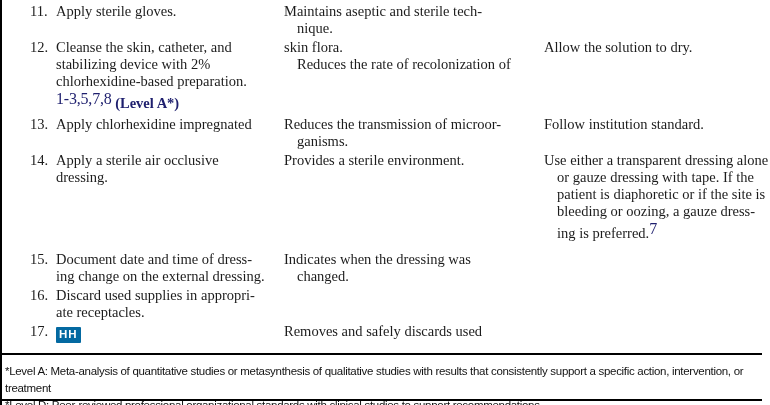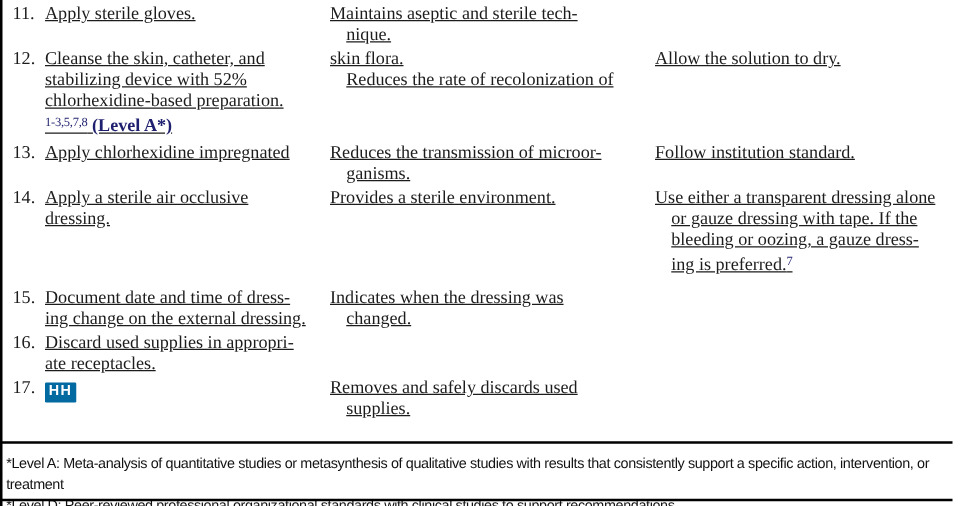--- a/index.html
+++ b/index.html
@@ -25,28 +25,28 @@
     left: 10px; top: 3px; right: 0;
   }
   .row {
     display: grid;
     grid-template-columns: 254px 260px 1fr;
     margin-bottom: 2px;
   }
   .row:nth-child(2) { margin-bottom: 4px; }  
   .row:nth-child(4) { margin-bottom: 9px; }  
   .col-action { display: grid; grid-template-columns: 26px 1fr; align-items: start; }
-  .cell { min-height: 1px; }
-  .line { white-space: pre; text-decoration: underline; }
+  .cell { min-height: 1px; margin-left: 20px; }
+  .line { white-space: pre; }
   .col-rationale .line:not(:first-child),
   .col-considerations .line:not(:first-child) { padding-left: 13px; }
   .step-num { }
   .sup-ref {
     color: var(--navy, #1e1f6e);
-    font-size: 10px;
+    font-size: 16px;
     vertical-align: 4px;
     letter-spacing: -0.2px;
   }
   .level-label {
     color: var(--navy, #1e1f6e);
     font-weight: bold;
   }
   .hh-icon {
     display: inline-block;
     background: #0369a1;
@@ -97,21 +97,21 @@
           <div class="line"><span>Maintains aseptic and sterile tech-</span></div>
           <div class="line"><span>nique.</span></div>
         </div>
         <div class="cell col-considerations"></div>
       </div>
       <div class="row">
         <div class="cell col-action">
           <div class="step-num">12.</div>
           <div class="step-text">
             <div class="line"><span>Cleanse the skin, catheter, and</span></div>
-            <div class="line"><span>stabilizing device with 52%</span></div>
+            <div class="line"><span>stabilizing device with 2%</span></div>
             <div class="line"><span>chlorhexidine-based preparation.</span></div>
             <div class="line"><span class="sup-ref">1-3,5,7,8</span><span> </span><span class="level-label">(Level A*)</span></div>
           </div>
         </div>
         <div class="cell col-rationale">
           <div class="line"><span>skin flora.</span></div>
           <div class="line"><span>Reduces the rate of recolonization of</span></div>
         </div>
         <div class="cell col-considerations">
           <div class="line"><span>Allow the solution to dry.</span></div>
@@ -139,20 +139,21 @@
             <div class="line"><span>Apply a sterile air occlusive</span></div>
             <div class="line"><span>dressing.</span></div>
           </div>
         </div>
         <div class="cell col-rationale">
           <div class="line"><span>Provides a sterile environment.</span></div>
         </div>
         <div class="cell col-considerations">
           <div class="line"><span>Use either a transparent dressing alone</span></div>
           <div class="line"><span>or gauze dressing with tape. If the</span></div>
+          <div class="line"><span>patient is diaphoretic or if the site is</span></div>
           <div class="line"><span>bleeding or oozing, a gauze dress-</span></div>
           <div class="line"><span>ing is preferred.</span><span class="sup-ref">7</span></div>
         </div>
       </div>
       <div class="row">
         <div class="cell col-action">
           <div class="step-num">15.</div>
           <div class="step-text">
             <div class="line"><span>Document date and time of dress-</span></div>
             <div class="line"><span>ing change on the external dressing.</span></div>
@@ -177,21 +178,20 @@
       </div>
       <div class="row">
         <div class="cell col-action">
           <div class="step-num">17.</div>
           <div class="step-text">
             <div class="line"><span class="hh-icon">HH</span></div>
           </div>
         </div>
         <div class="cell col-rationale">
           <div class="line"><span>Removes and safely discards used</span></div>
-          <div class="line"><span>supplies.</span></div>
         </div>
         <div class="cell col-considerations"></div>
       </div>
     </div>
   <div class="footnote-section">
     <div class="footnote">*Level A: Meta-analysis of quantitative studies or metasynthesis of qualitative studies with results that consistently support a specific action, intervention, or treatment</div>
     <div class="footnote">*Level D: Peer-reviewed professional organizational standards with clinical studies to support recommendations</div>
   </div>
   <div class="bottom-rule"></div>
 </div>

